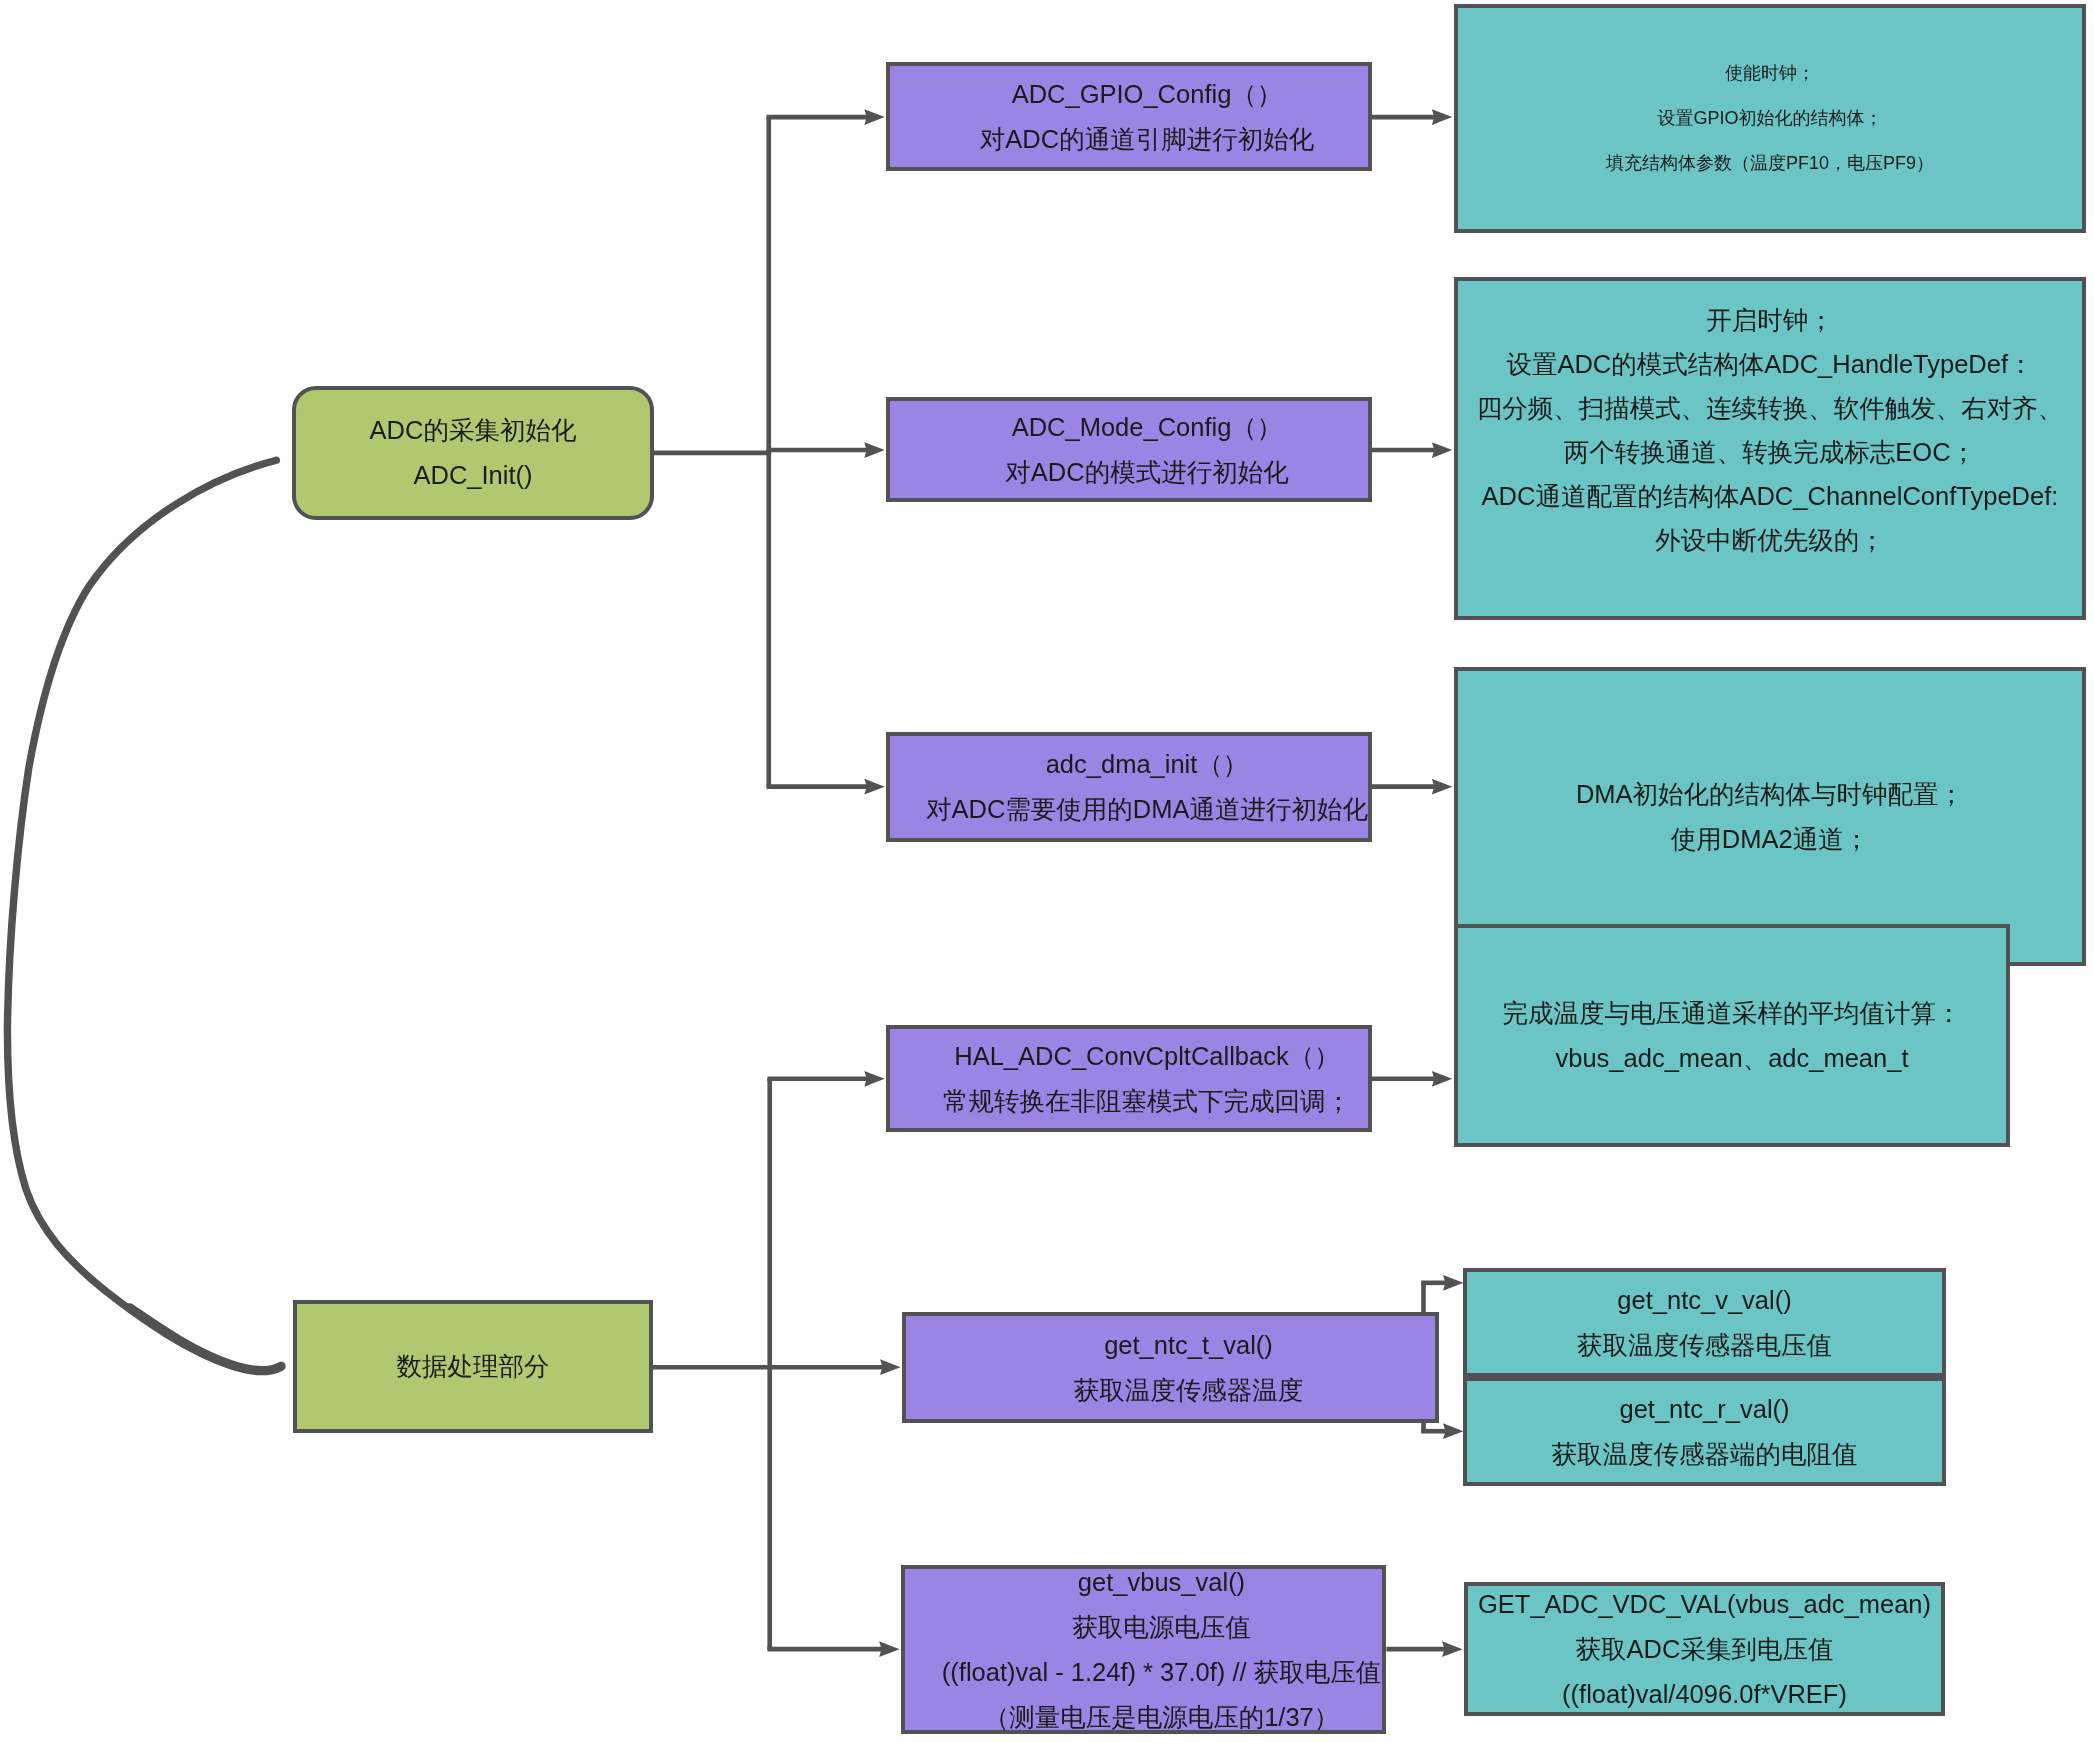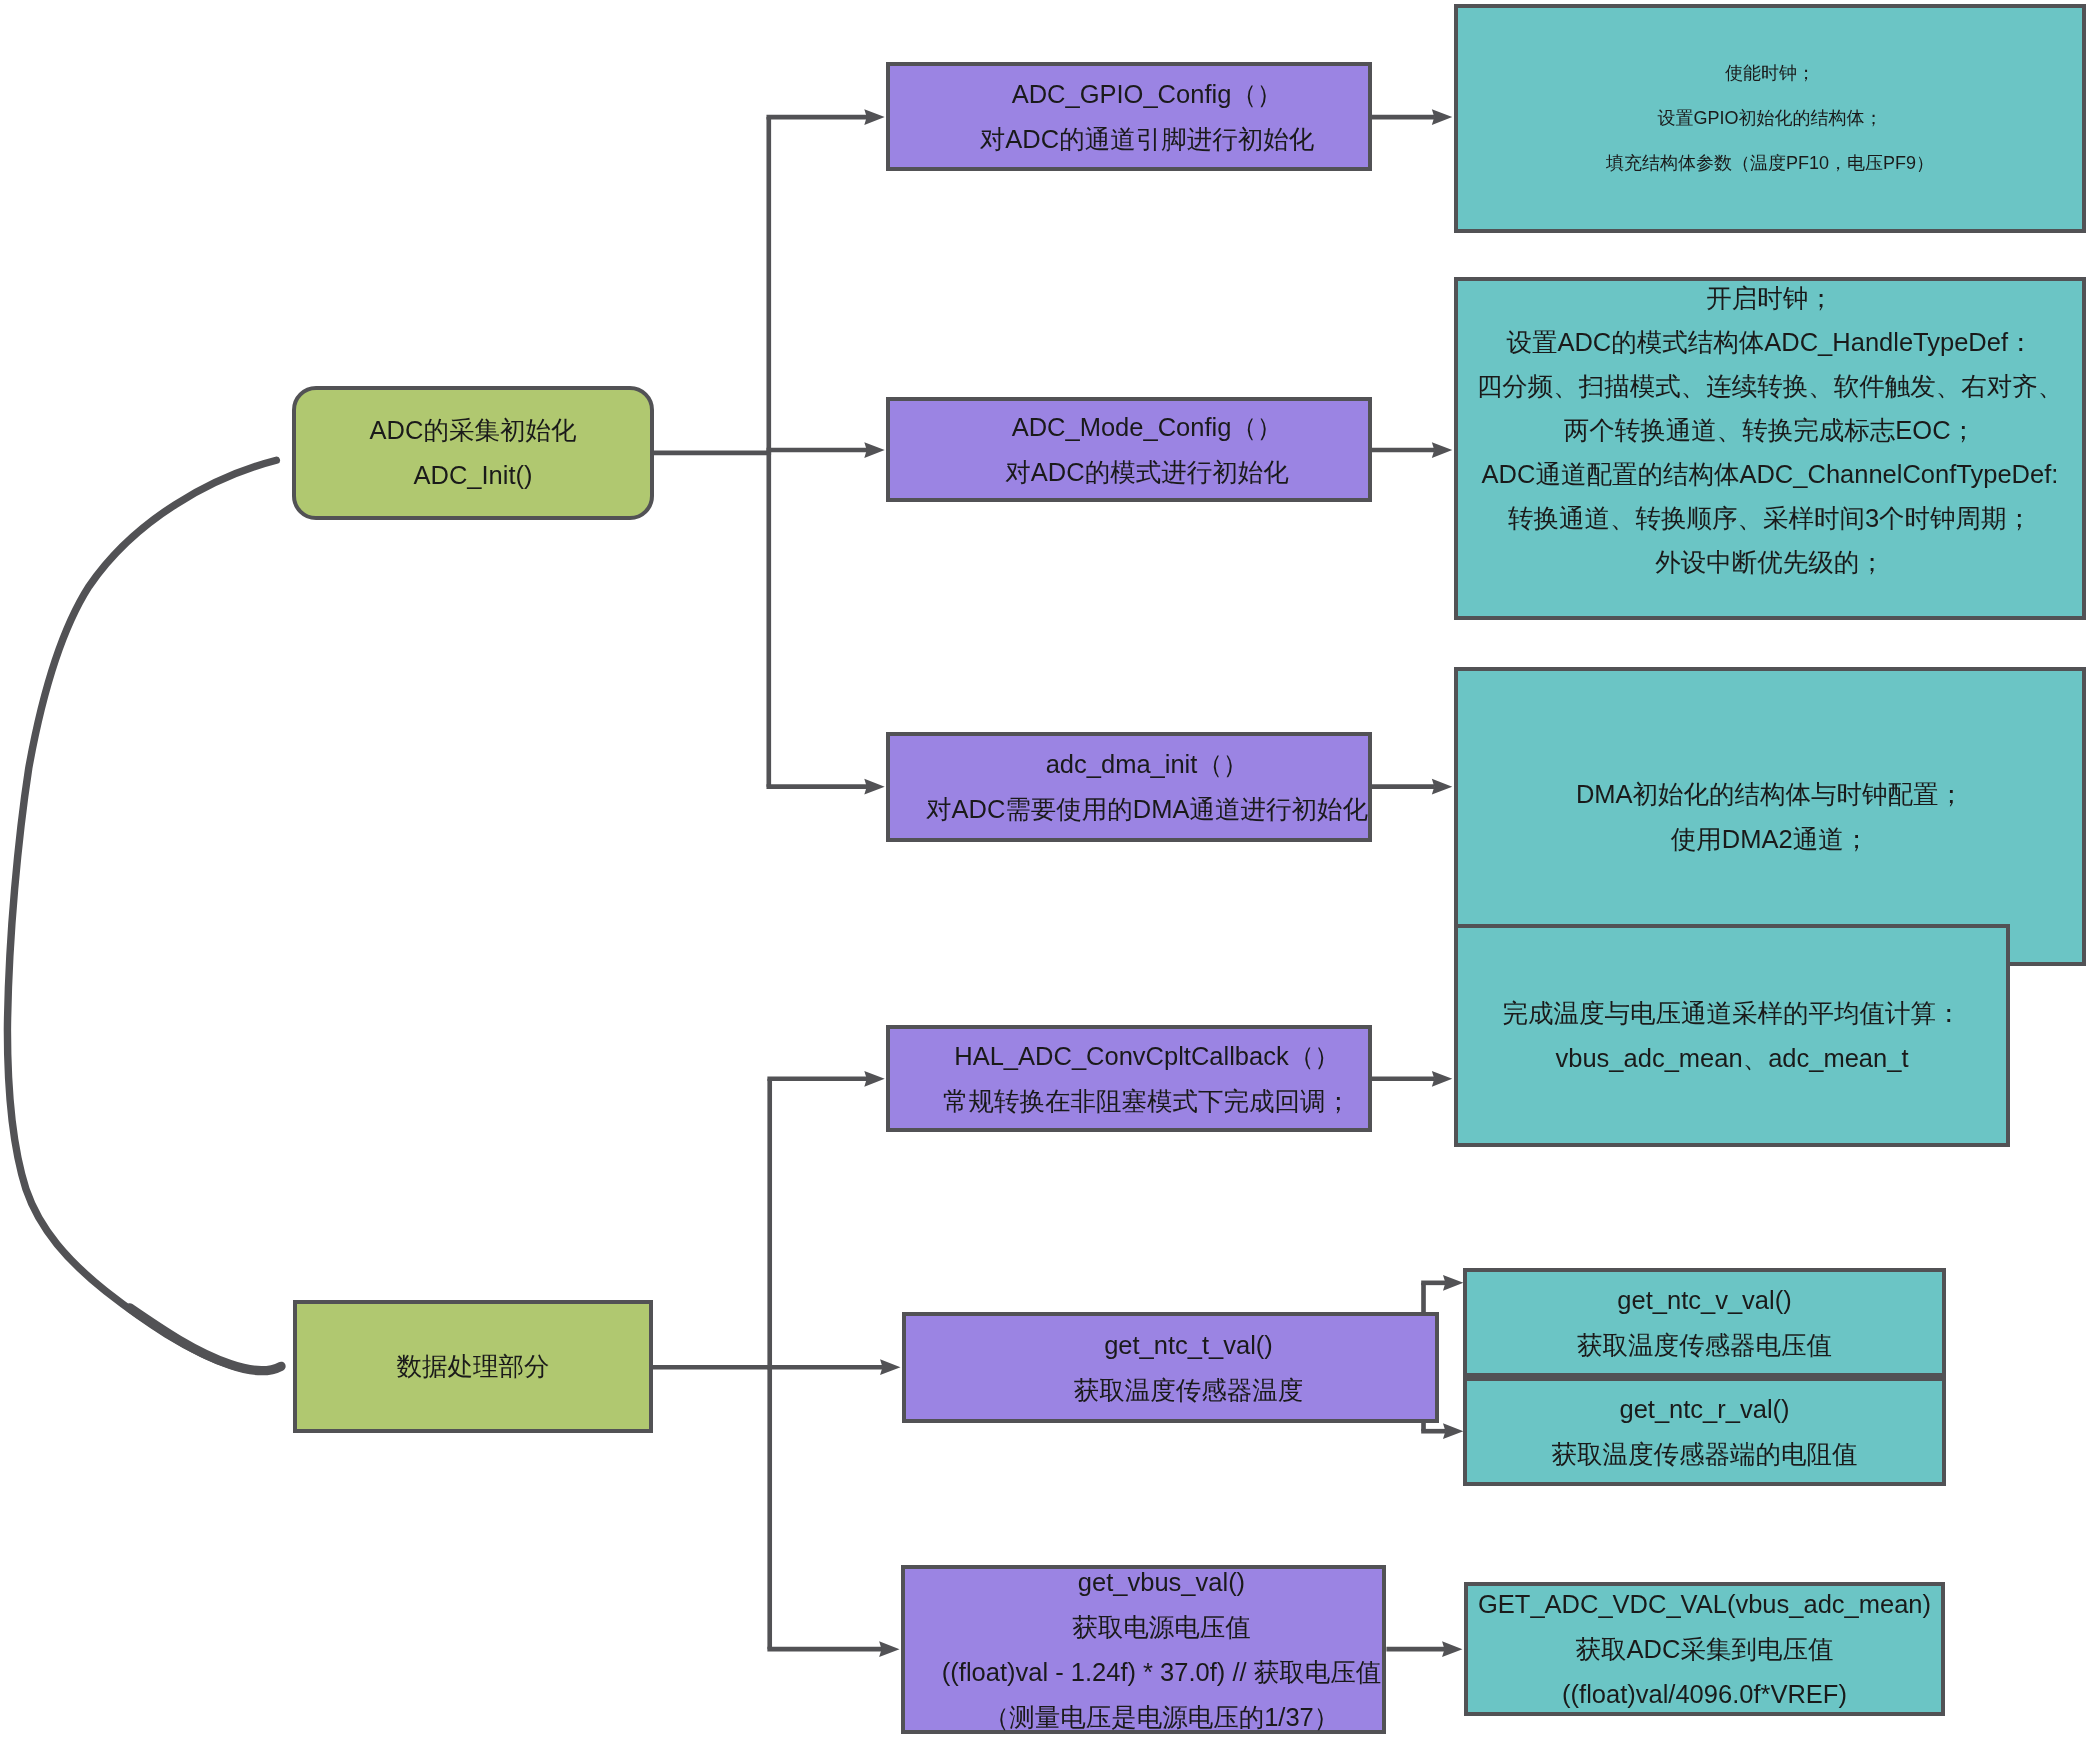--- a/index.html
+++ b/index.html
@@ -107,21 +107,20 @@
         <div class="ln">使能时钟；</div>
         <div class="ln">设置GPIO初始化的结构体；</div>
         <div class="ln">填充结构体参数（温度PF10，电压PF9）</div>
       </div>
       <div class="nodebox detail" style="left: 1454px; top: 277px; width: 632px; height: 343px; font-size: 25.5px; line-height: 44px; background: rgb(107, 197, 197); border-color: rgb(82, 82, 85); color: rgb(26, 26, 26); padding-bottom: 37px;">
         <div class="ln">开启时钟；</div>
         <div class="ln">设置ADC的模式结构体ADC_HandleTypeDef：</div>
         <div class="ln">四分频、扫描模式、连续转换、软件触发、右对齐、</div>
         <div class="ln">两个转换通道、转换完成标志EOC；</div>
         <div class="ln">ADC通道配置的结构体ADC_ChannelConfTypeDef:</div>
-        <div class="ln">转换通道、转换顺序、采样时间3个时钟周期；</div>
         <div class="ln">外设中断优先级的；</div>
       </div>
       <div class="nodebox detail" style="left: 1454px; top: 667px; width: 632px; height: 299px; font-size: 25.5px; line-height: 45px; background: rgb(107, 197, 197); border-color: rgb(82, 82, 85); color: rgb(26, 26, 26);">
         <div class="ln">DMA初始化的结构体与时钟配置；</div>
         <div class="ln">使用DMA2通道；</div>
       </div>
       <div class="nodebox detail" style="left: 1454px; top: 924px; width: 556px; height: 223px; font-size: 25.5px; line-height: 45px; background: rgb(107, 197, 197); border-color: rgb(82, 82, 85); color: rgb(26, 26, 26);">
         <div class="ln">完成温度与电压通道采样的平均值计算：</div>
         <div class="ln">vbus_adc_mean、adc_mean_t</div>
       </div>

